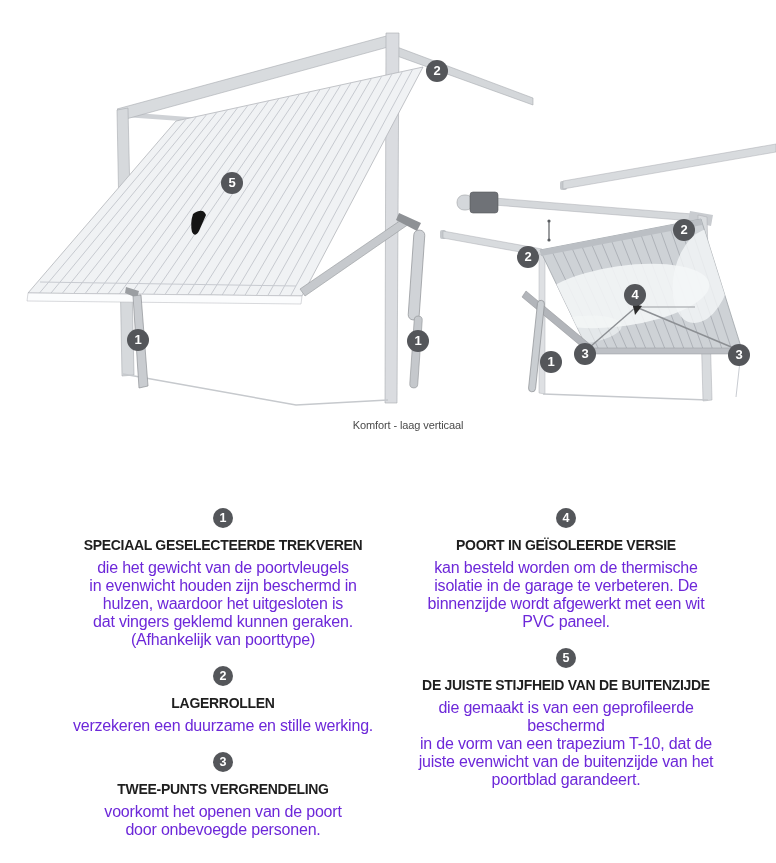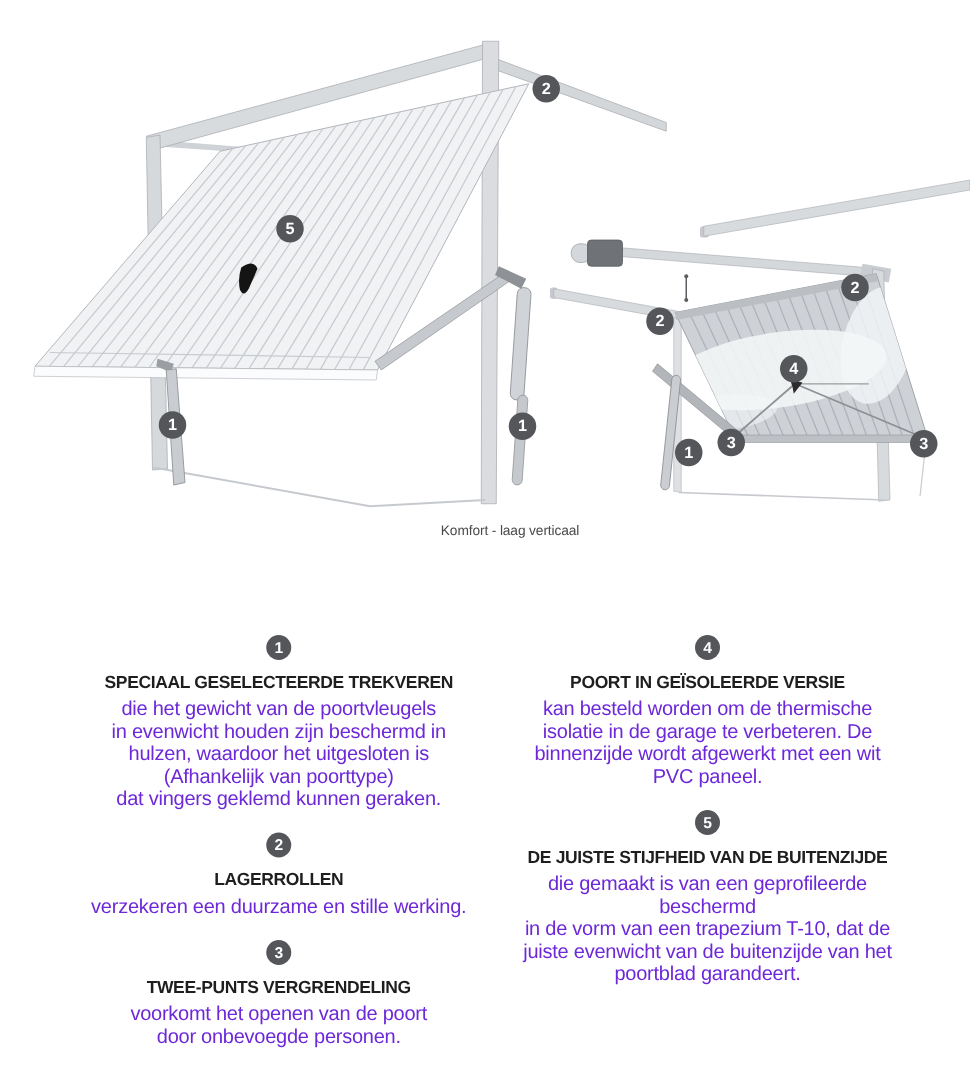--- a/index.html
+++ b/index.html
@@ -170,22 +170,22 @@
   </div>
 
   <section class="col col-left">
     <article class="feature">
       <div class="fbadge">1</div>
       <h3 class="ftitle">SPECIAAL GESELECTEERDE TREKVEREN</h3>
       <p class="fbody">
         <span class="ln">die het gewicht van de poortvleugels</span>
         <span class="ln">in evenwicht houden zijn beschermd in</span>
         <span class="ln">hulzen, waardoor het uitgesloten is</span>
+        <span class="ln">dat vingers geklemd kunnen geraken.</span>
         <span class="ln">(Afhankelijk van poorttype)</span>
-        <span class="ln">dat vingers geklemd kunnen geraken.</span>
       </p>
     </article>
 
     <article class="feature">
       <div class="fbadge">2</div>
       <h3 class="ftitle">LAGERROLLEN</h3>
       <p class="fbody">
         <span class="ln">verzekeren een duurzame en stille werking.</span>
       </p>
     </article>

